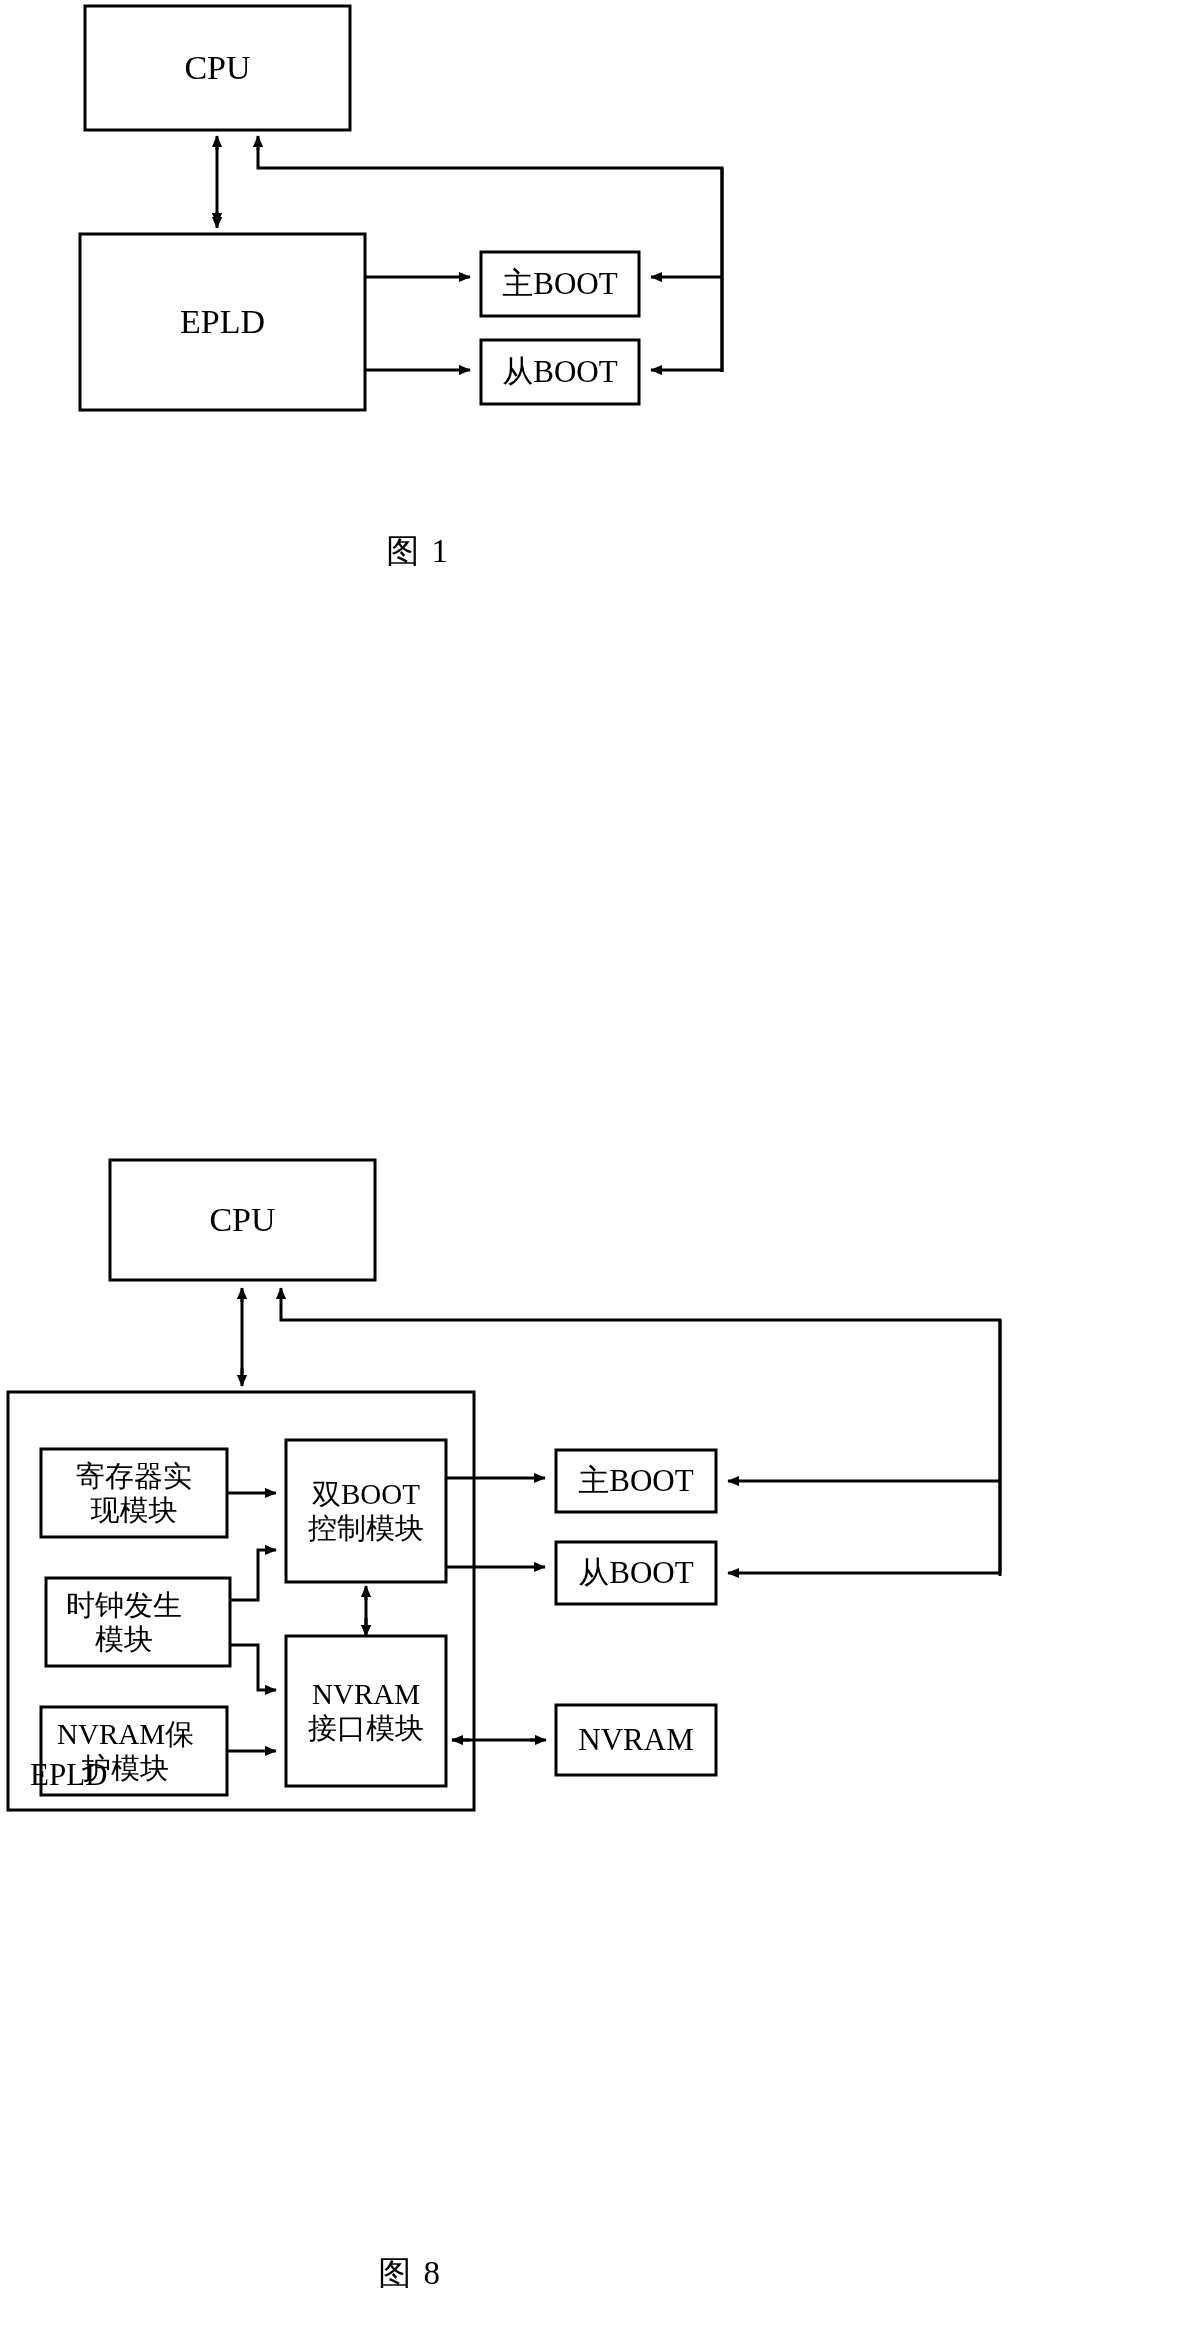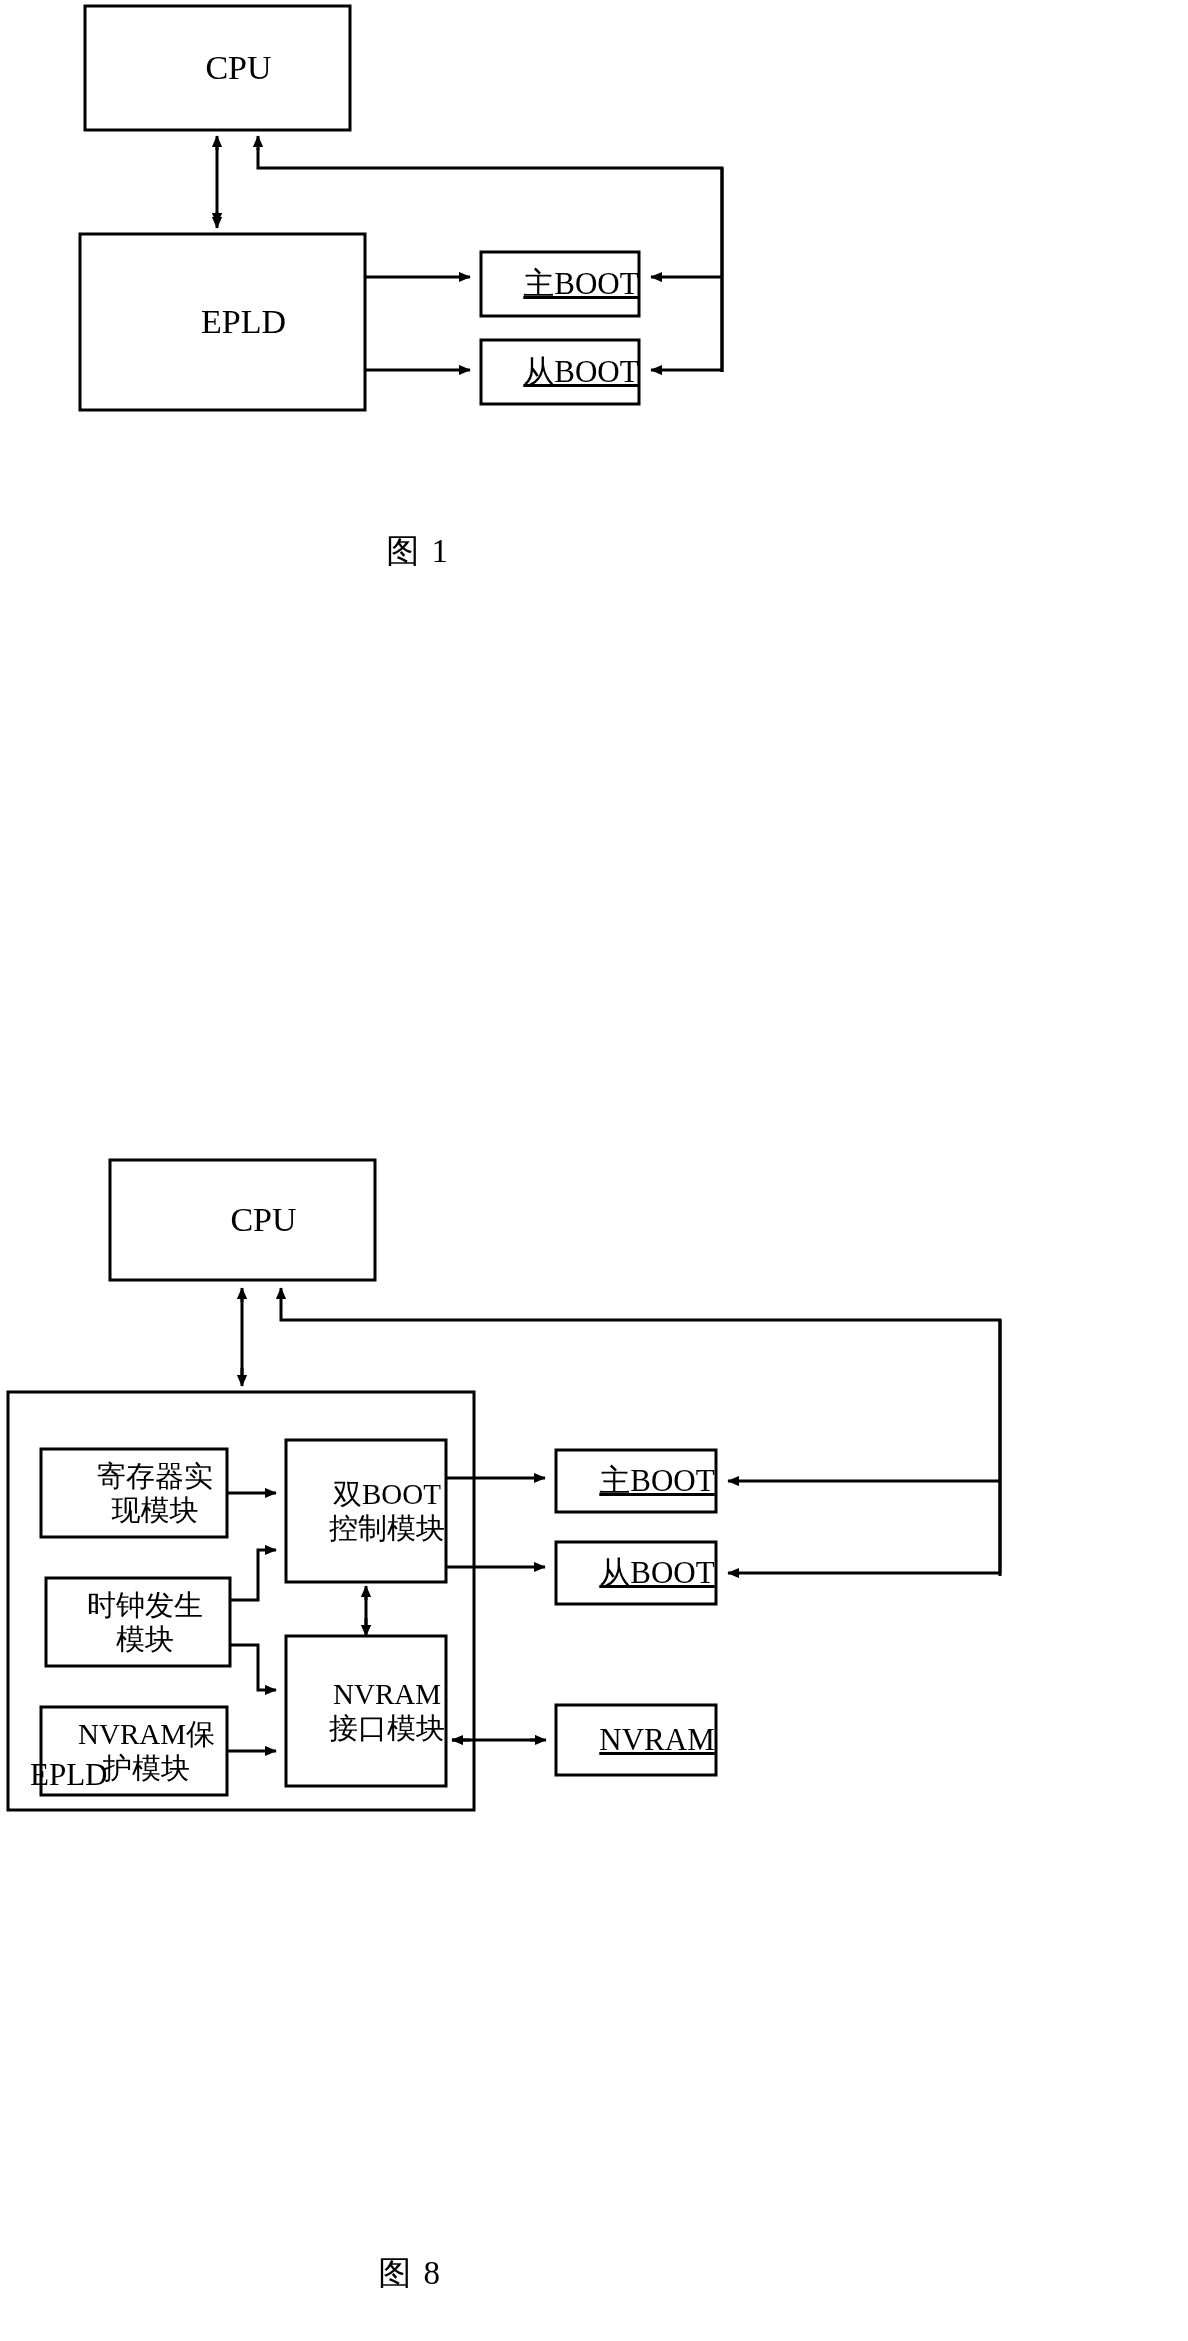--- a/index.html
+++ b/index.html
@@ -12,24 +12,23 @@
   svg.canvas{position:absolute;left:0;top:0;width:1188px;height:2341px;}
   .bx{fill:#ffffff;stroke:#000000;stroke-width:3;}
   .ln{stroke:#000000;stroke-width:3;fill:none;}
   .lbl{
     position:absolute;
     display:flex;align-items:center;justify-content:center;
     text-align:center;line-height:1.18;
     font-family:"Liberation Serif","DejaVu Serif",serif;
     white-space:pre-line;
     pointer-events:none;
-    padding-left:21px;
   }
   .t-lg{font-size:34px;}
-  .t-md{font-size:31px;text-decoration:underline;}
+  .t-md{font-size:31px;}
   .t-sm{font-size:29px;}
   .cap{
     position:absolute;display:flex;align-items:center;justify-content:center;
     font-size:33px;letter-spacing:2px;
   }
   .epld-tag{position:absolute;font-size:31px;}
 </style>
 </head>
 <body>
 

